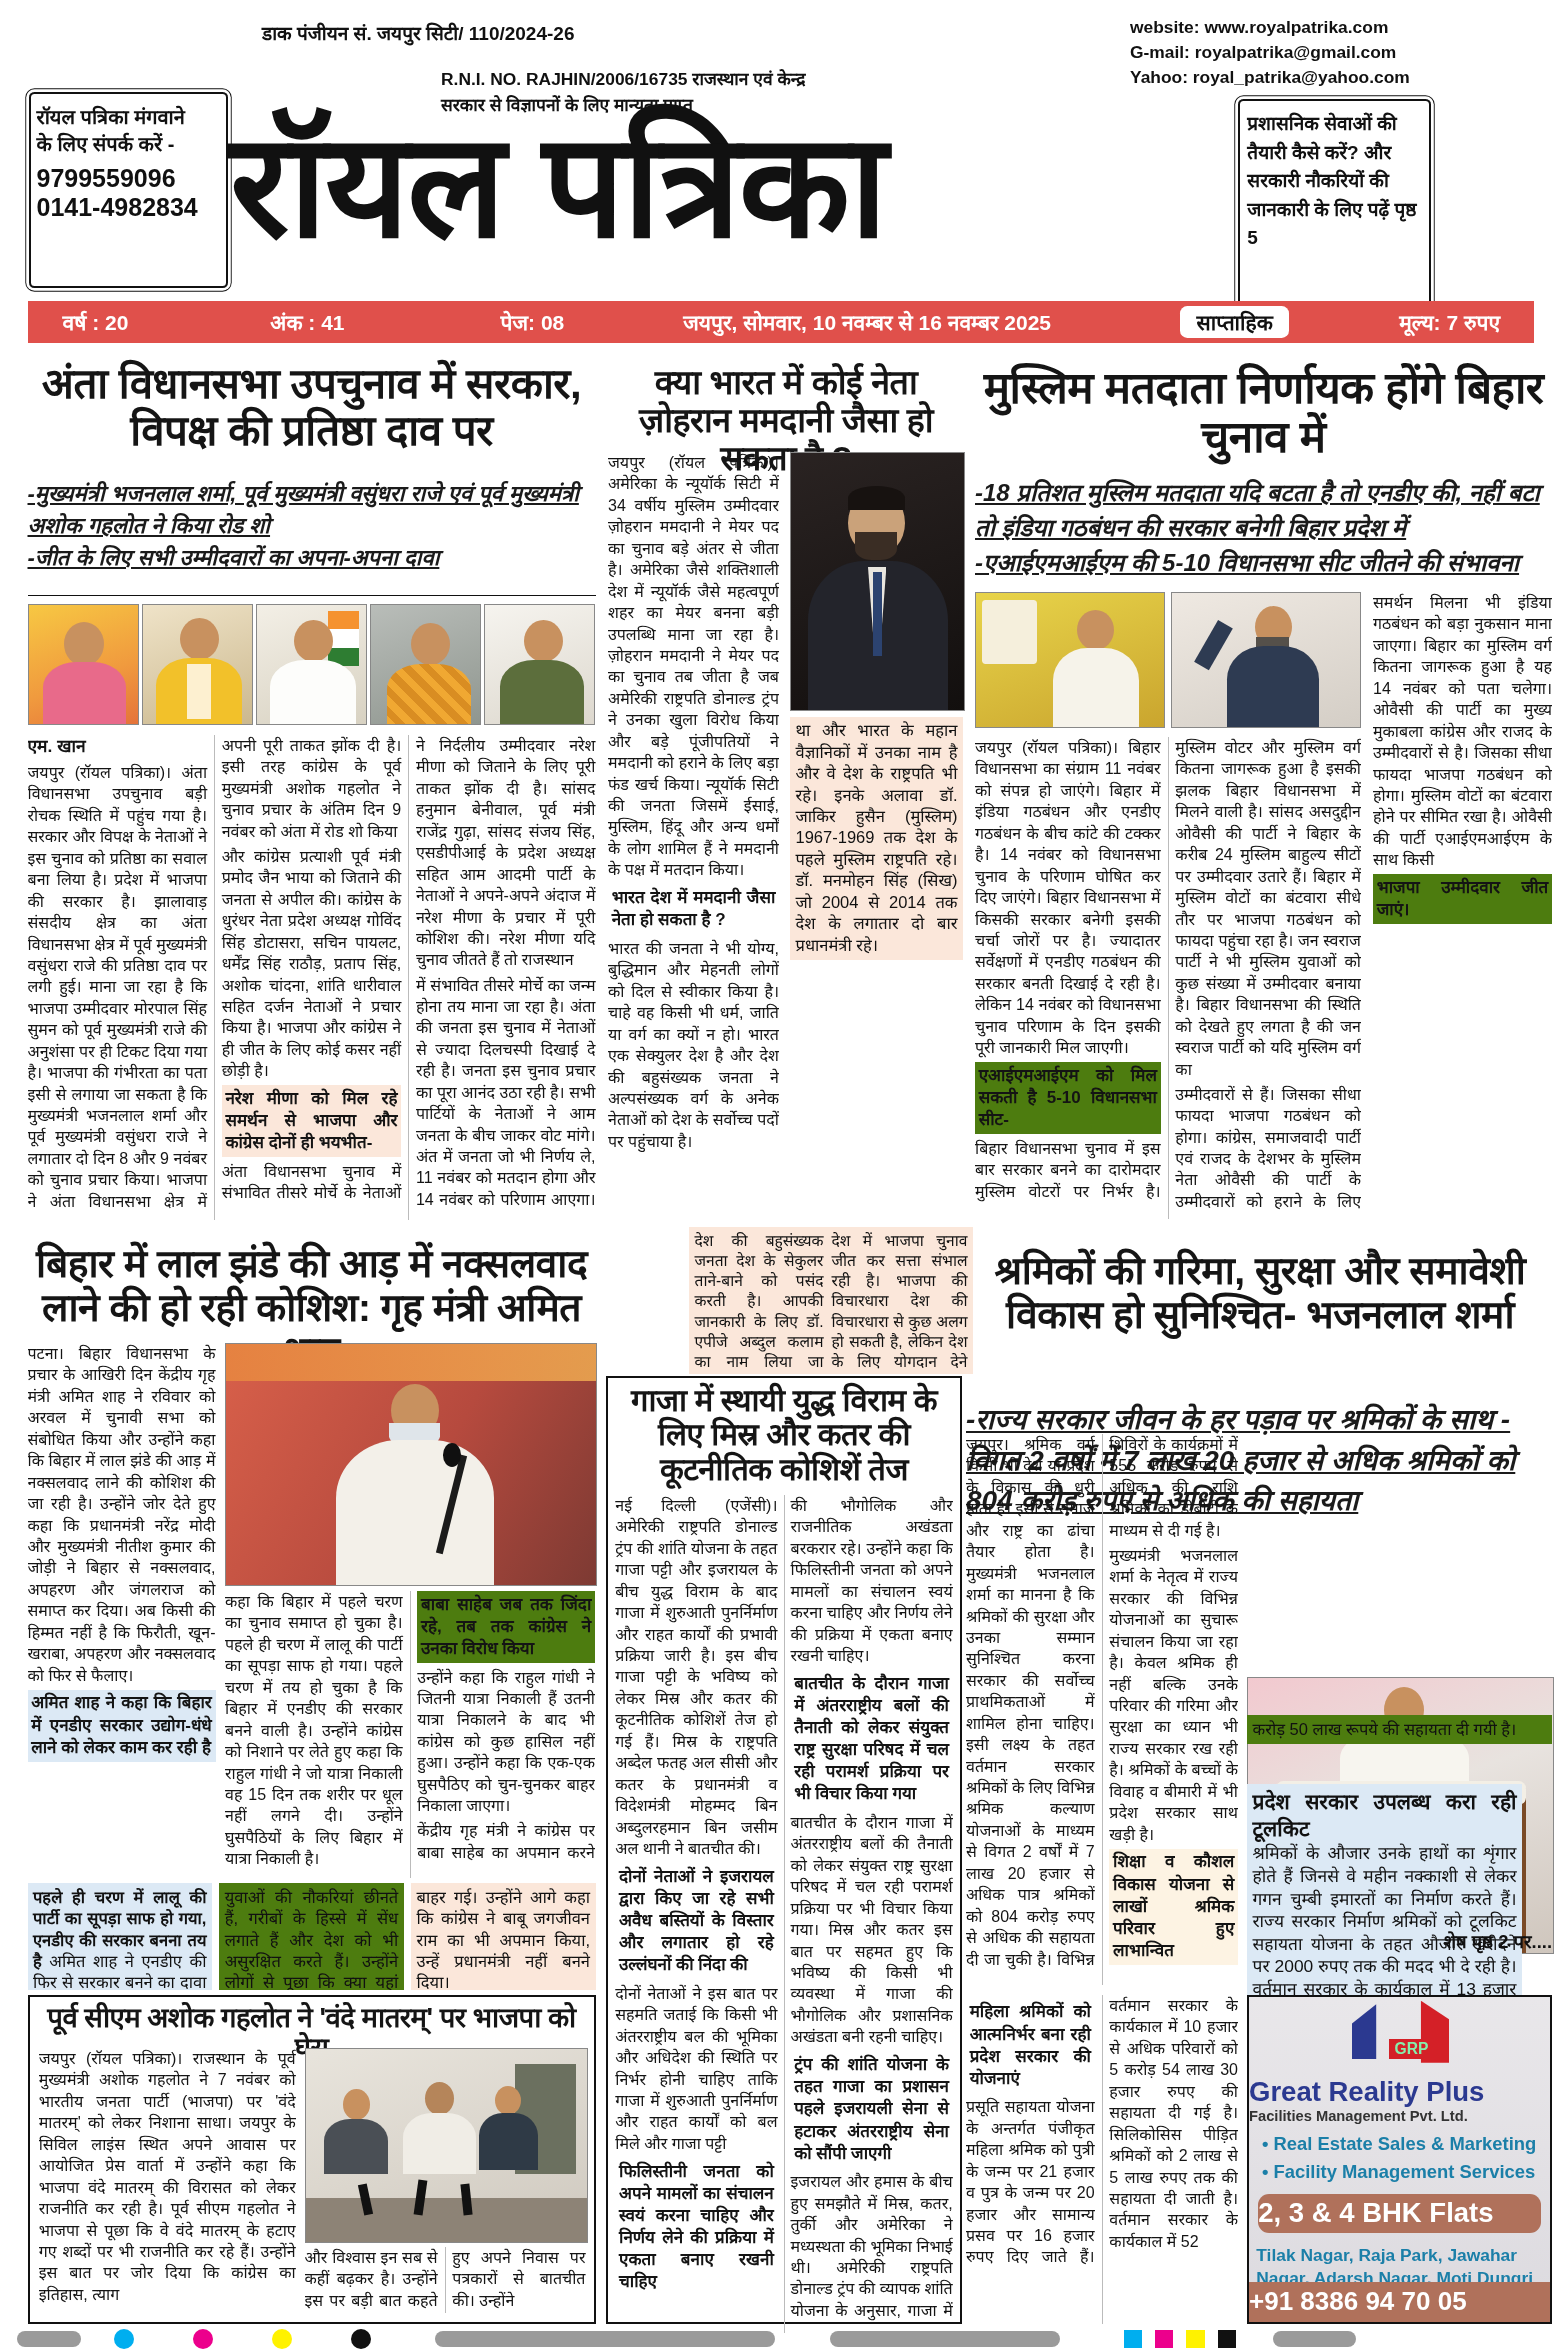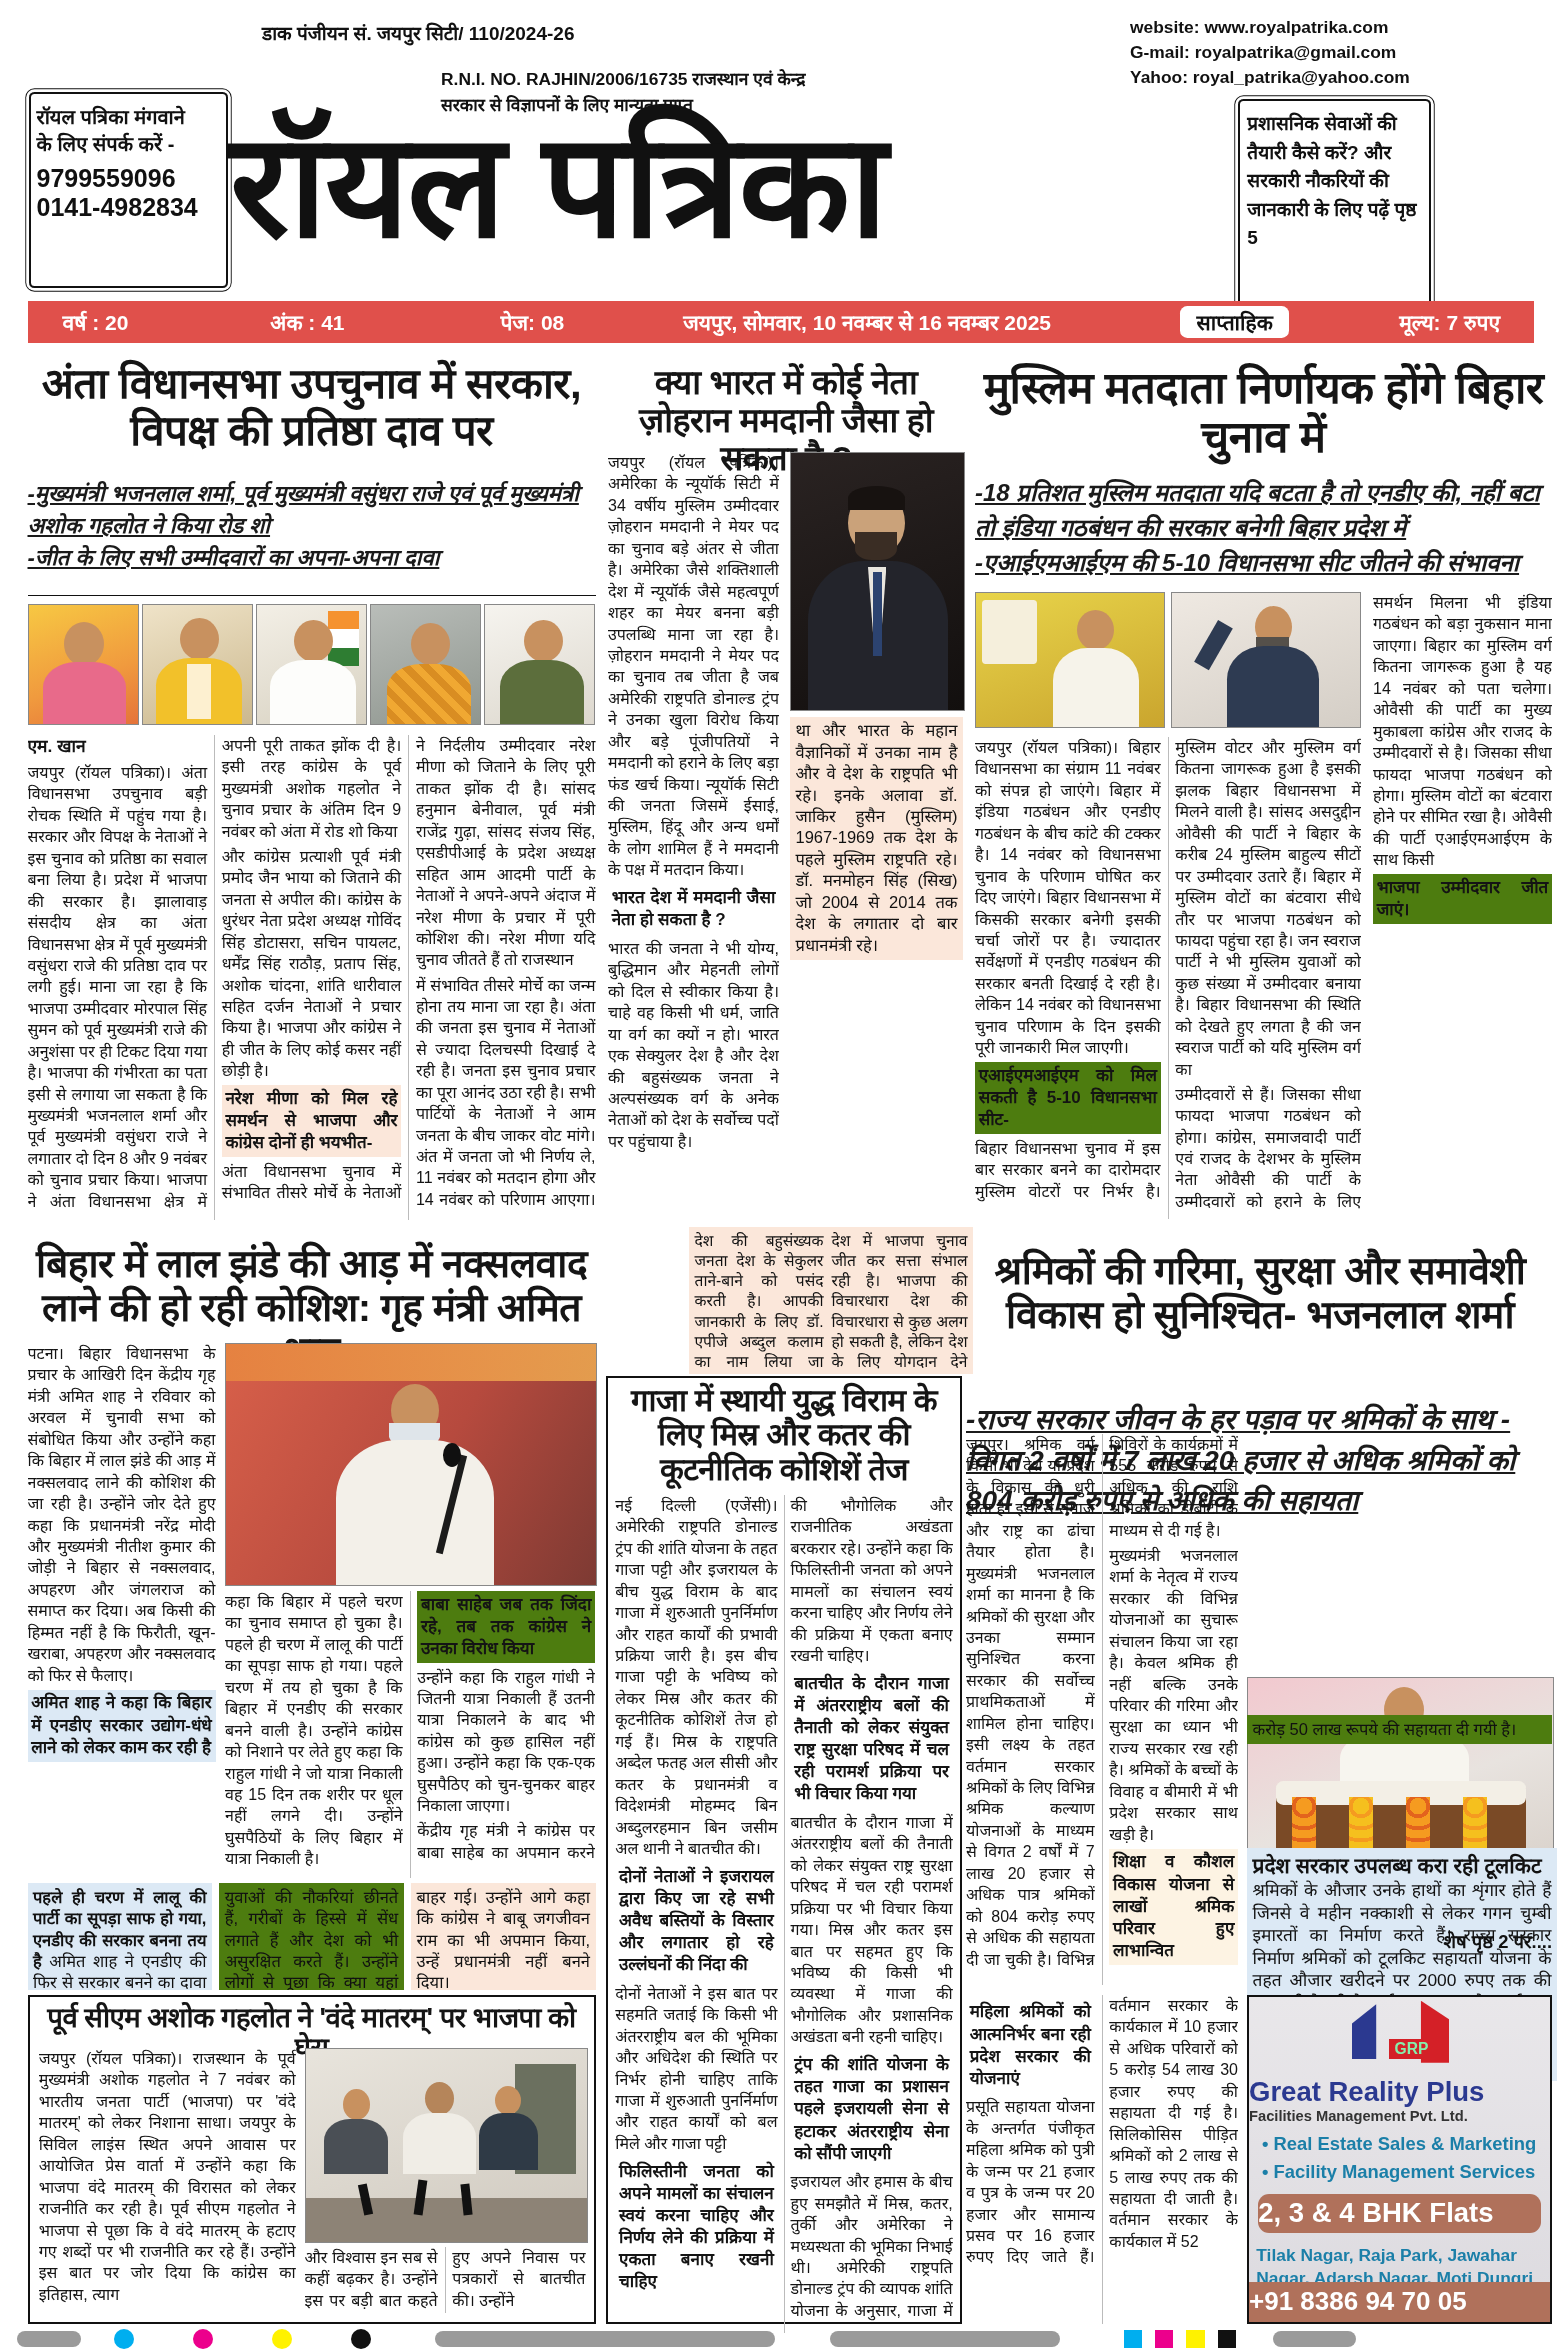--- a/index.html
+++ b/index.html
@@ -223,21 +223,21 @@
     <div class="head-sh" style="left:136px;top:9.2px;width:40px;height:46px;"></div>
     <div class="torso" style="left:92px;top:51px;width:129px;height:73px;background:#f7f5ef;"></div>
     <div style="position:absolute;left:27.5px;top:110px;width:250px;height:165px;background:#7a4a26;"></div>
     <div style="position:absolute;left:27.5px;top:103px;width:250px;height:24px;background:#f3efe6;border-radius:7.3px;"></div>
     <div style="position:absolute;left:44px;top:119px;width:24px;height:156px;background:repeating-radial-gradient(circle at 12px 9.2px,#f59b20 0 8.3px,#e3631d 8.3px 12px);"></div>
     <div style="position:absolute;left:101px;top:119px;width:24px;height:156px;background:repeating-radial-gradient(circle at 12px 9.2px,#f5c01e 0 8.3px,#f59b20 8.3px 12px);"></div>
     <div style="position:absolute;left:158px;top:119px;width:24px;height:156px;background:repeating-radial-gradient(circle at 12px 9.2px,#f59b20 0 8.3px,#e3631d 8.3px 12px);"></div>
     <div style="position:absolute;left:215px;top:119px;width:24px;height:156px;background:repeating-radial-gradient(circle at 12px 9.2px,#f5c01e 0 8.3px,#f59b20 8.3px 12px);"></div>
   </div>
   <div class="abs capbox greenbg" style="left:1247px;top:1715px;width:305px;box-sizing:border-box;">करोड़ 50 लाख रूपये की सहायता दी गयी है।</div>
-  <div class="abs capbox bluebg" style="left:1247px;top:1848px;width:310px;height:233px;box-sizing:border-box;overflow:hidden;font-size:17.4px;">
+  <div class="abs capbox bluebg" style="left:1247px;top:1784px;width:275px;height:233px;box-sizing:border-box;overflow:hidden;font-size:17.4px;">
     <span class="bold" style="display:block;font-size:21px;">प्रदेश सरकार उपलब्ध करा रही टूलकिट</span>
     <span>श्रमिकों के औजार उनके हाथों का शृंगार होते हैं जिनसे वे महीन नक्काशी से लेकर गगन चुम्बी इमारतों का निर्माण करते हैं। राज्य सरकार निर्माण श्रमिकों को टूलकिट सहायता योजना के तहत औजार खरीदने पर 2000 रुपए तक की मदद भी दे रही है। वर्तमान सरकार के कार्यकाल में 13 हजार 691 श्रमिकों को 2 करोड़ 73 लाख रूपए से अधिक की राशि दी जा चुकी है।</span>
     <span class="more" style="display:block;">शेष पृष्ठ 2 पर....</span>
   </div>
 
   <div class="abs bodycols" style="left:966px;top:1995px;width:272px;height:329px;column-count:2;">
     <span class="inb">महिला श्रमिकों को आत्मनिर्भर बना रही प्रदेश सरकार की योजनाएं</span>
     <p>प्रसूति सहायता योजना के अन्तर्गत पंजीकृत महिला श्रमिक को पुत्री के जन्म पर 21 हजार व पुत्र के जन्म पर 20 हजार और सामान्य प्रसव पर 16 हजार रुपए दिए जाते हैं। वर्तमान सरकार के कार्यकाल में 10 हजार से अधिक परिवारों को 5 करोड़ 54 लाख 30 हजार रुपए की सहायता दी गई है। सिलिकोसिस पीड़ित श्रमिकों को 2 लाख से 5 लाख रुपए तक की सहायता दी जाती है। वर्तमान सरकार के कार्यकाल में 52</p>
   </div>
 

